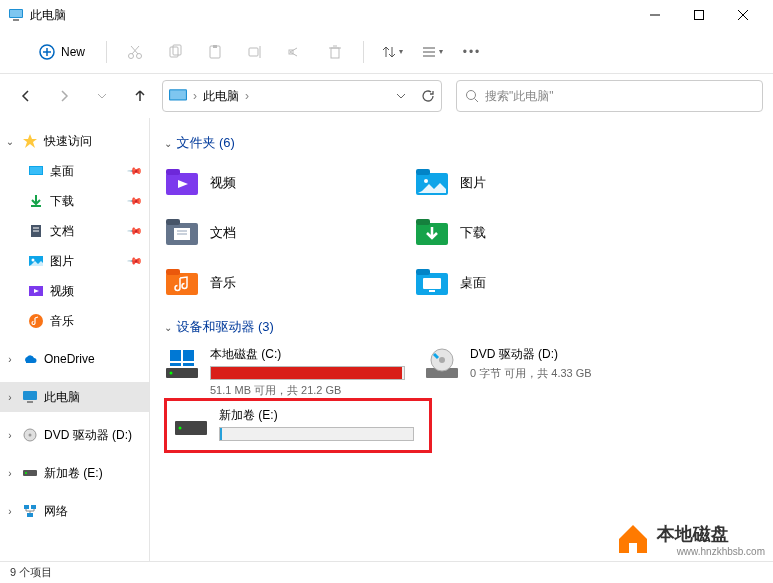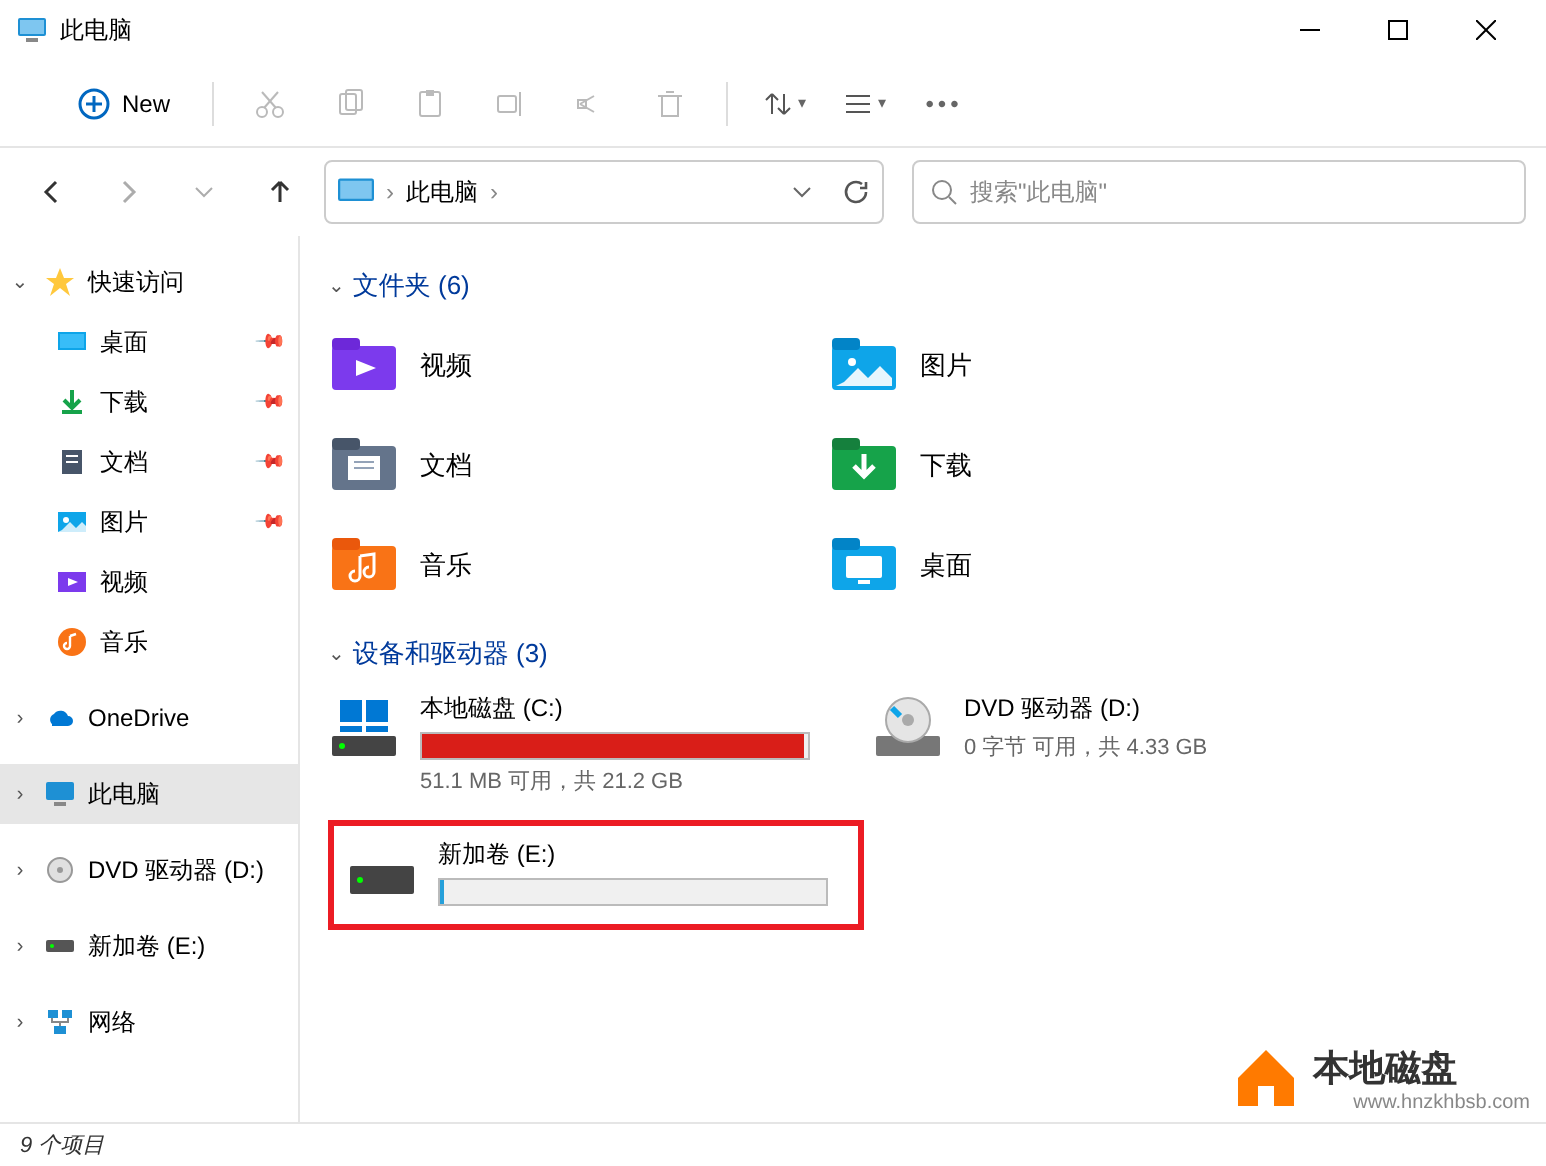--- a/index.html
+++ b/index.html
@@ -44,24 +44,24 @@
 .folder-item .ficon { width: 36px; height: 36px; flex-shrink: 0; }
 .folder-item .flabel { font-size: 13px; }
 
 .drive-item { display: flex; gap: 10px; width: 250px; }
 .drive-item .dicon { width: 36px; height: 36px; flex-shrink: 0; }
 .drive-item .dinfo { flex: 1; }
 .drive-item .dname { font-size: 12px; margin-bottom: 3px; }
 .drive-item .dbar { width: 195px; height: 14px; border: 1px solid #bbb; background: #f0f0f0; margin-bottom: 3px; position: relative; }
 .drive-item .dbar .fill { height: 100%; }
 .drive-item .dsub { font-size: 11px; color: #666; }
-.drive-row { display: flex; gap: 22px; margin-bottom: 12px; }
+.drive-row { display: flex; gap: 10px; }
 .highlight-box { border: 3px solid #ec1c24; padding: 6px; margin-bottom: 8px; width: 268px; }
 
-.statusbar { height: 22px; border-top: 1px solid #e5e5e5; display: flex; align-items: center; padding: 0 10px; font-size: 11px; color: #333; font-style: italic; }
+.statusbar { height: 22px; border-top: 1px solid #e5e5e5; display: flex; align-items: center; padding: 0 10px; font-size: 11px; color: #333; }
 
 .watermark { position: absolute; right: 8px; bottom: 26px; display: flex; align-items: center; gap: 6px; font-size: 18px; font-weight: bold; color: #333; }
 .watermark .sub { font-size: 10px; font-weight: normal; color: #888; display: block; margin-left: 20px; }
 </style>
 </head>
 <body>
 
 <div class="titlebar">
   <svg class="icon" viewBox="0 0 16 16">
       <rect x="1" y="2" width="14" height="9" rx="1" fill="#1e90d4"></rect>

